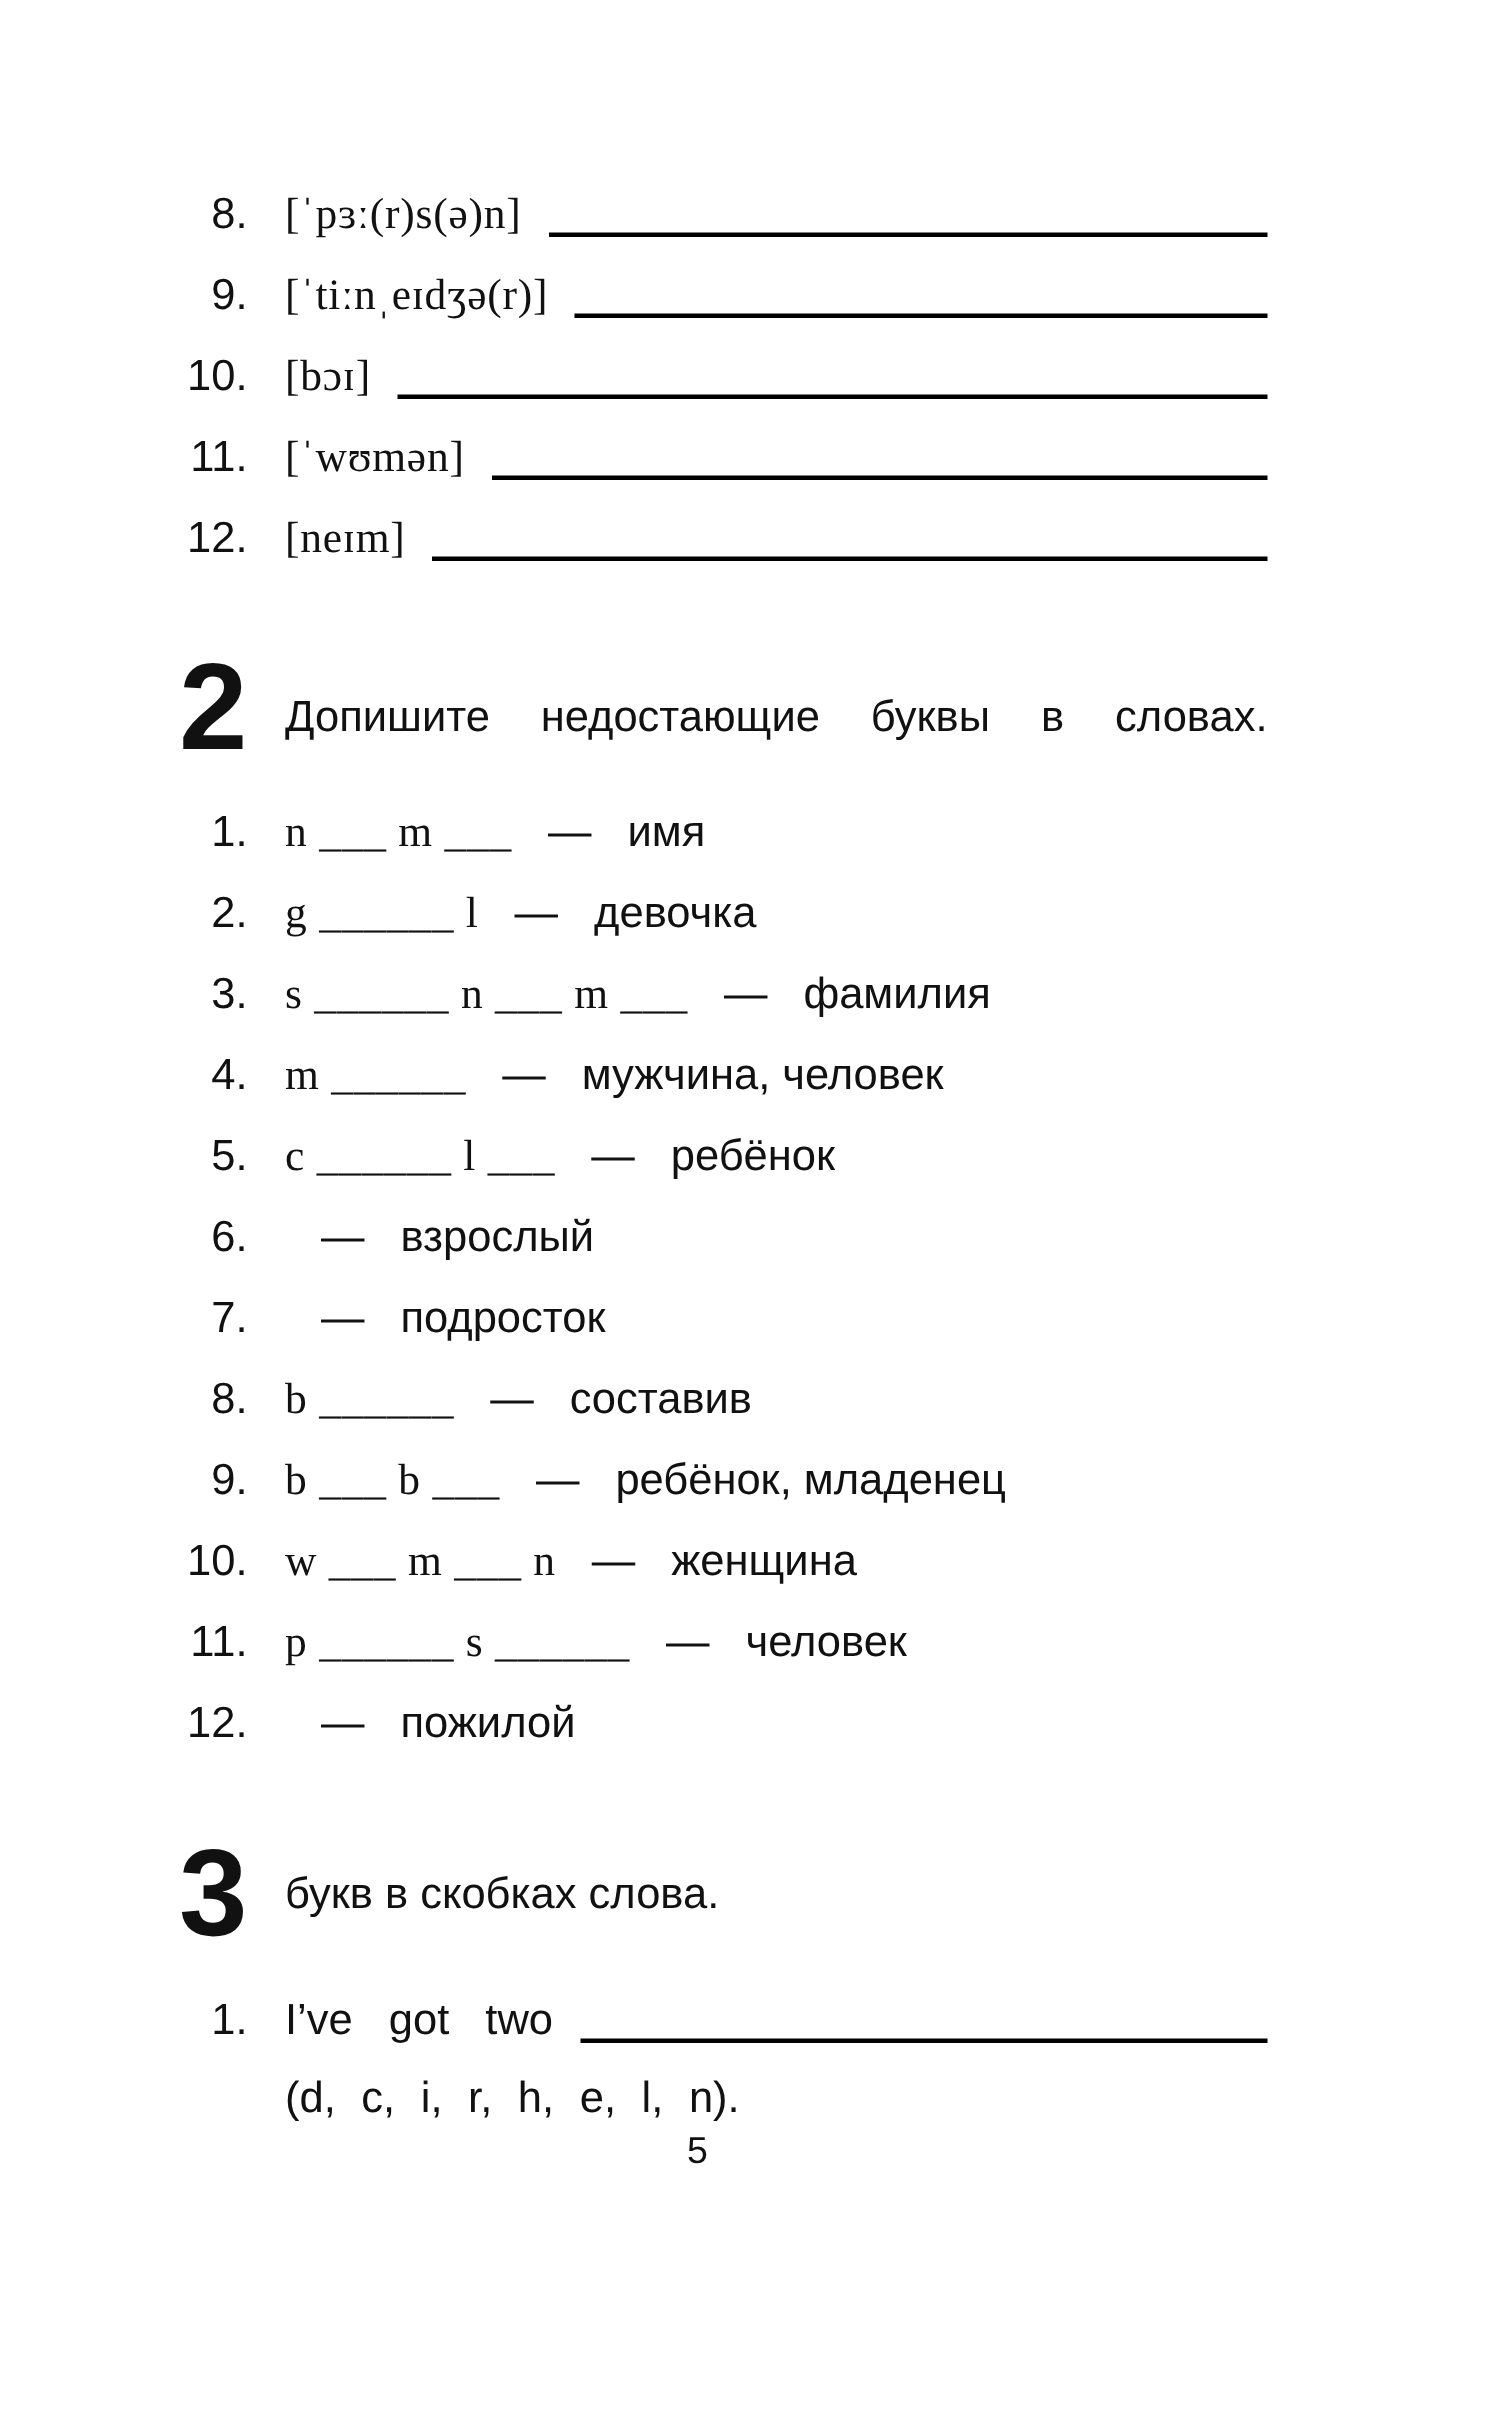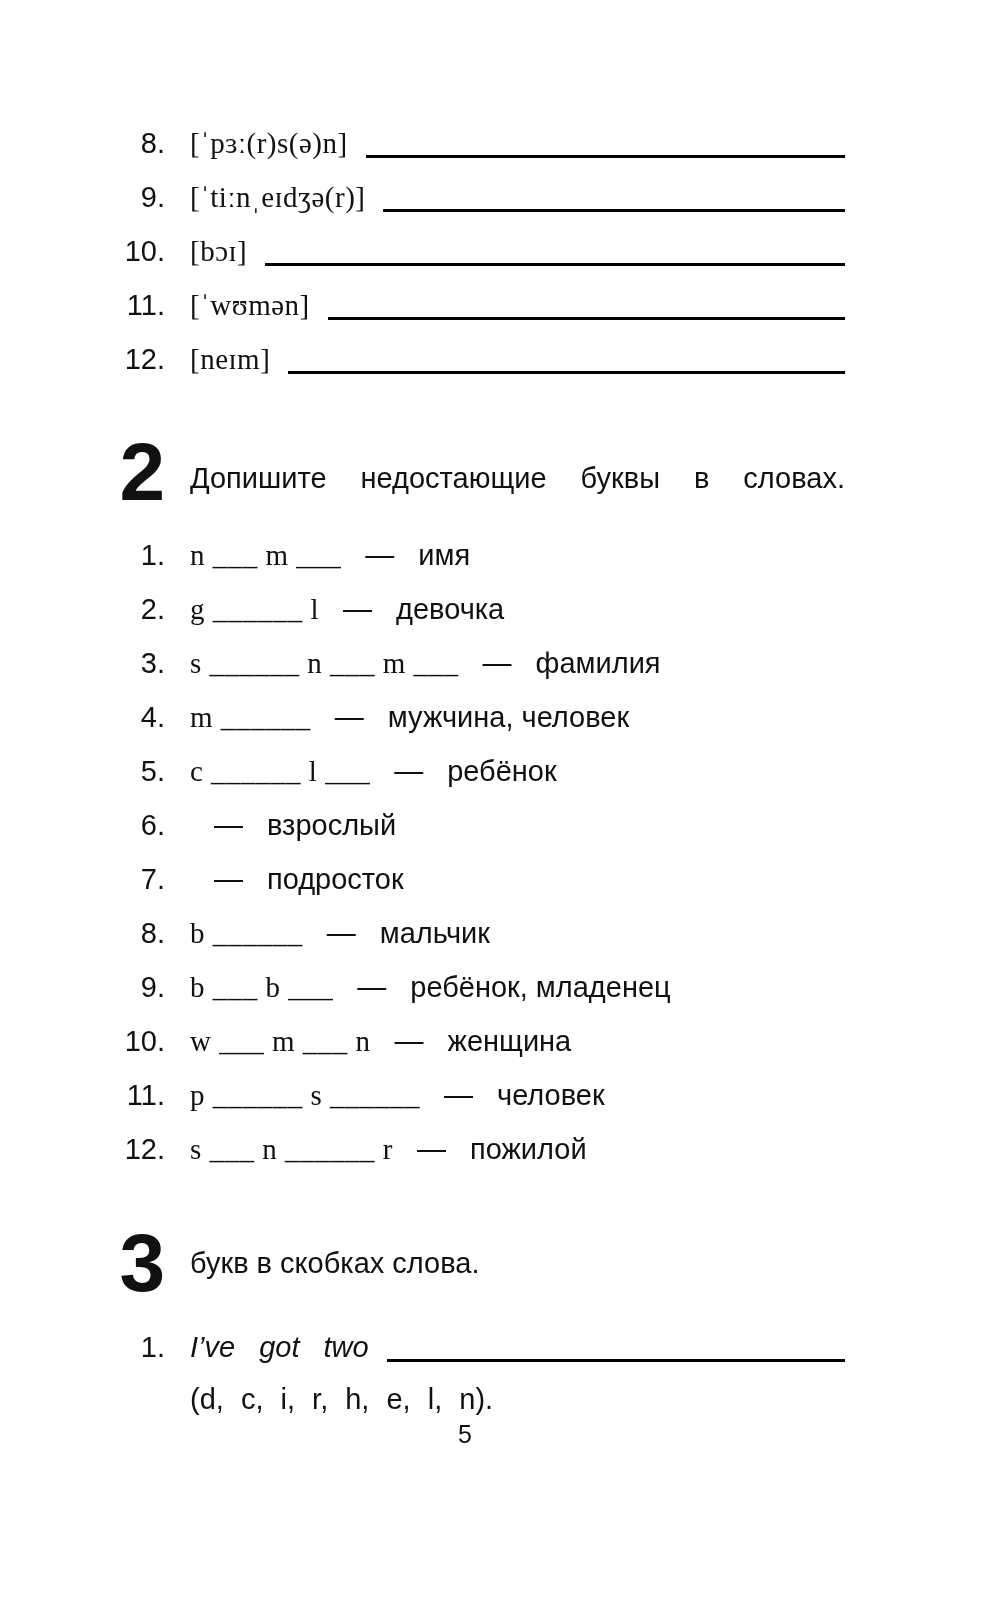--- a/index.html
+++ b/index.html
@@ -47,21 +47,21 @@
     font-weight: bold;
     line-height: 1;
     letter-spacing: -2px;
   }
   .instruction { flex: 1; text-align: justify; }
   .instruction .line { line-height: 43px; }
   .instruction .line.fill { text-align-last: justify; margin-top: 12px; }
 
   .ex2-rows { margin-top: 10px; }
   .ex3-rows { margin-top: 8px; }
-  .lead { word-spacing: 16px; white-space: nowrap; font-style: italic; }
+  .lead { word-spacing: 16px; white-space: nowrap; }
   .letters-row { height: 50px; }
   .letters { word-spacing: 9px; white-space: nowrap; }
 
   .page-number {
     position: absolute;
     left: 0;
     right: 70px;
     top: 1420px;
     text-align: center;
     font-size: 25px;
@@ -145,21 +145,21 @@
     </div>
     <div class="row">
       <span class="num">7.</span>
       <span class="dash">—</span>
       <span class="translation">подросток</span>
     </div>
     <div class="row">
       <span class="num">8.</span>
       <span class="word">b ______</span>
       <span class="dash">—</span>
-      <span class="translation">мальчик</span>
+      <span class="translation">составив</span>
     </div>
     <div class="row">
       <span class="num">9.</span>
       <span class="word">b ___ b ___</span>
       <span class="dash">—</span>
       <span class="translation">ребёнок, младенец</span>
     </div>
     <div class="row">
       <span class="num">10.</span>
       <span class="word">w ___ m ___ n</span>
@@ -167,21 +167,20 @@
       <span class="translation">женщина</span>
     </div>
     <div class="row">
       <span class="num">11.</span>
       <span class="word">p ______ s ______</span>
       <span class="dash">—</span>
       <span class="translation">человек</span>
     </div>
     <div class="row">
       <span class="num">12.</span>
-      <span class="word">s ___ n ______ r</span>
       <span class="dash">—</span>
       <span class="translation">пожилой</span>
     </div>
   </div>
 
   <div class="ex-header h3">
     <span class="numeral">3</span>
     <div class="instruction">
       <div class="line">букв в скобках слова.</div>
     </div>

